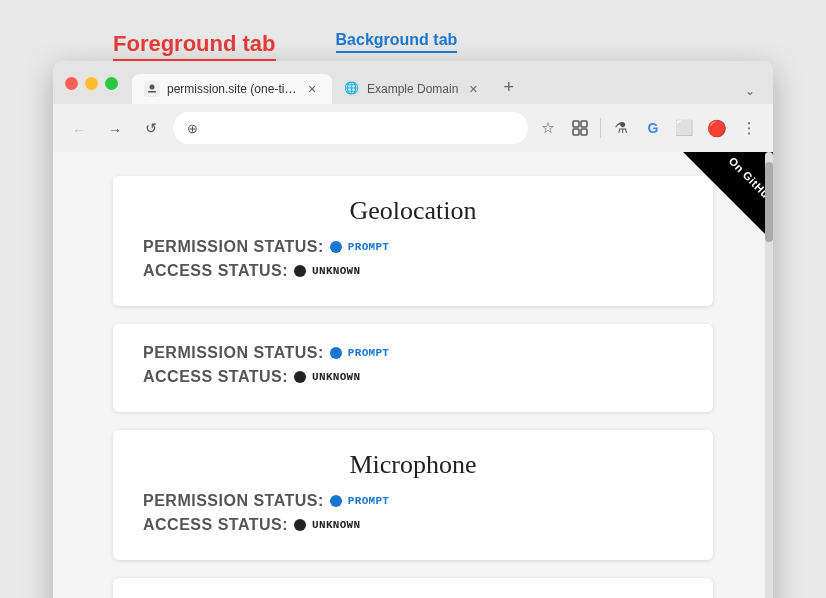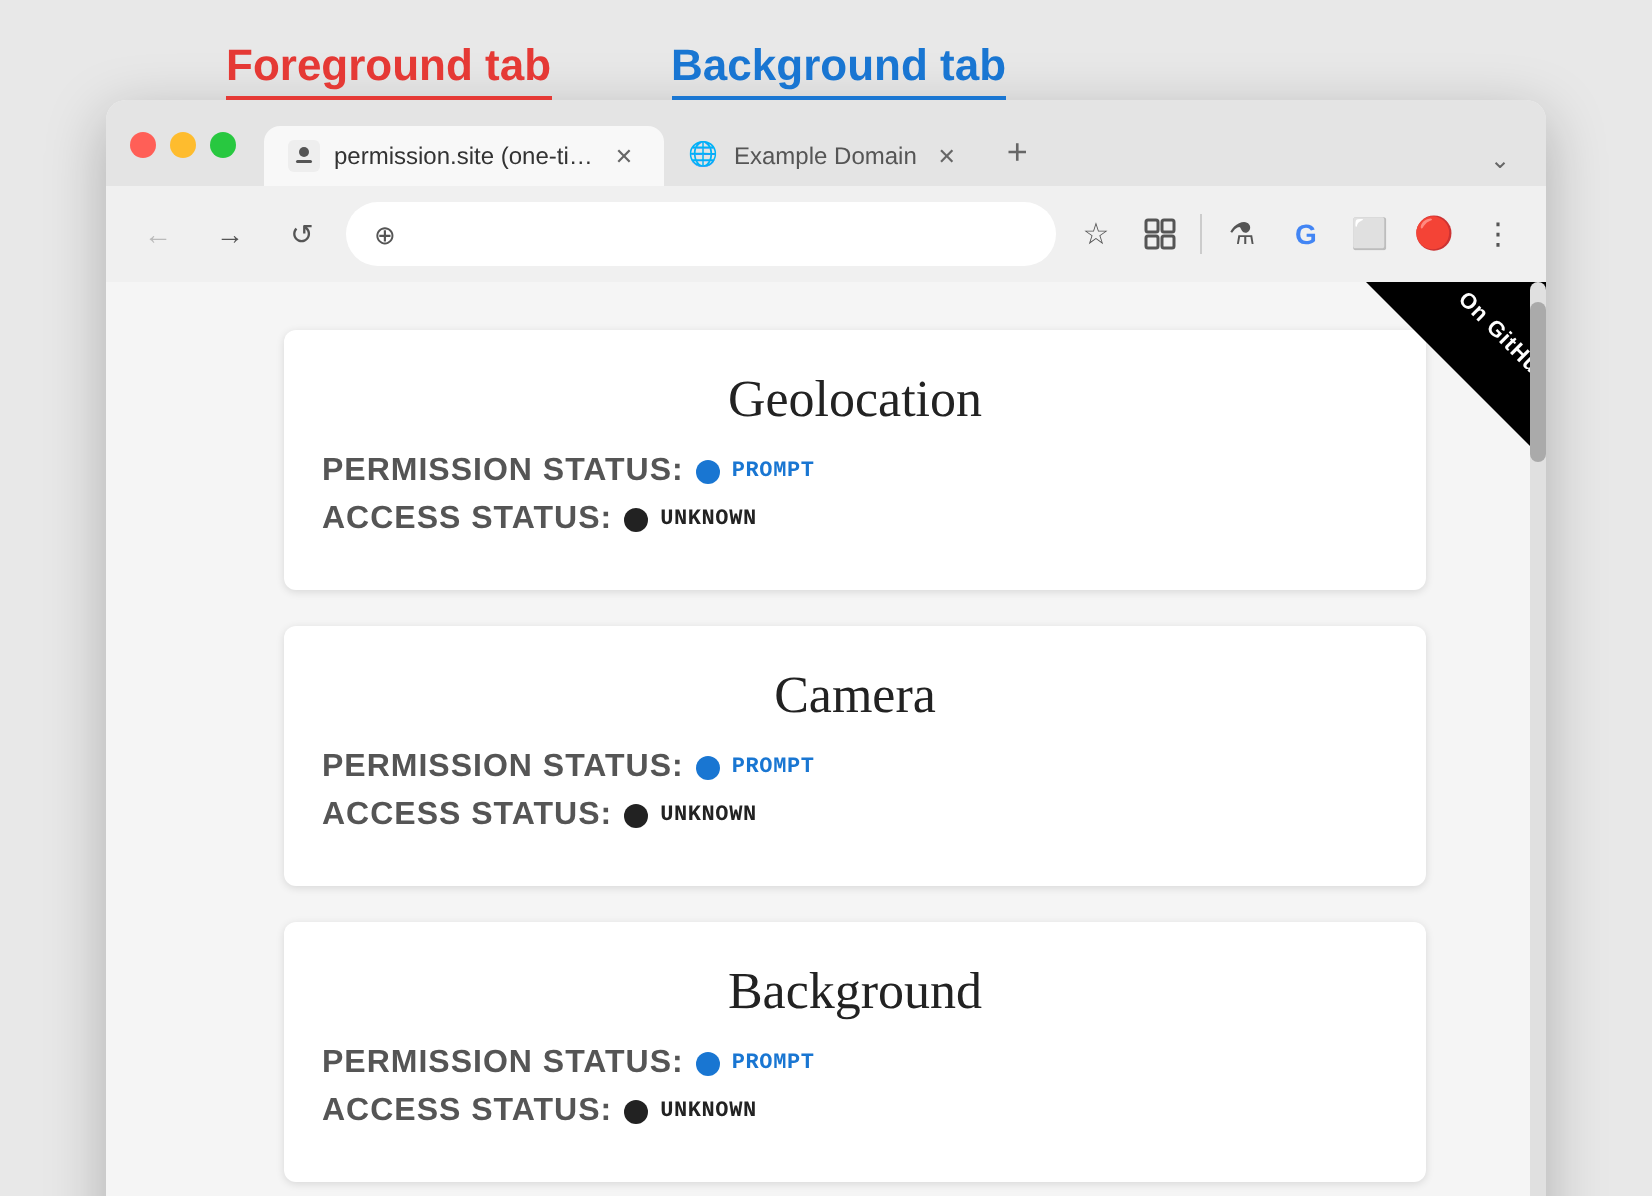--- a/index.html
+++ b/index.html
@@ -17,20 +17,21 @@
       position: relative;
       width: 720px;
     }
 
     
     .tab-labels {
       display: flex;
       position: relative;
       margin-bottom: 0px;
       padding-left: 60px;
+      margin-top: 11px;
     }
 
     .foreground-label {
       color: #e53935;
       font-size: 22px;
       font-weight: 600;
       position: relative;
       margin-right: 60px;
     }
 
@@ -38,21 +39,21 @@
       content: '';
       display: block;
       width: 100%;
       height: 2px;
       background: #e53935;
       margin-top: 2px;
     }
 
     .background-label {
       color: #1976d2;
-      font-size: 22px;
+      font-size: 16px;
       font-weight: 600;
       position: relative;
     }
 
     .background-label::after {
       content: '';
       display: block;
       width: 100%;
       height: 2px;
       background: #1976d2;
@@ -280,22 +281,21 @@
       padding: 24px 60px;
       display: flex;
       flex-direction: column;
       gap: 18px;
     }
 
     .permission-card {
       background: white;
       border-radius: 6px;
       box-shadow: 0 1px 4px rgba(0,0,0,0.12);
-      padding: 20px 19px;
-      margin-left: 29px;
+      padding: 20px 30px;
     }
 
     .card-title {
       font-size: 26px;
       font-weight: 400;
       color: #222;
       text-align: center;
       margin-bottom: 12px;
       font-family: Georgia, serif;
     }
@@ -458,35 +458,34 @@
             <span class="status-value prompt">PROMPT</span>
           </div>
           <div class="status-row">
             <span class="status-label">ACCESS STATUS:</span>
             <span class="status-dot dot-black"></span>
             <span class="status-value">UNKNOWN</span>
           </div>
         </div>
 
         <div class="permission-card">
-          <div class="card-title">Camera</div>
           <div class="status-row">
             <span class="status-label">PERMISSION STATUS:</span>
             <span class="status-dot dot-blue"></span>
             <span class="status-value prompt">PROMPT</span>
           </div>
           <div class="status-row">
             <span class="status-label">ACCESS STATUS:</span>
             <span class="status-dot dot-black"></span>
             <span class="status-value">UNKNOWN</span>
           </div>
         </div>
 
         <div class="permission-card">
-          <div class="card-title">Background</div>
+          <div class="card-title">Microphone</div>
           <div class="status-row">
             <span class="status-label">PERMISSION STATUS:</span>
             <span class="status-dot dot-blue"></span>
             <span class="status-value prompt">PROMPT</span>
           </div>
           <div class="status-row">
             <span class="status-label">ACCESS STATUS:</span>
             <span class="status-dot dot-black"></span>
             <span class="status-value">UNKNOWN</span>
           </div>

